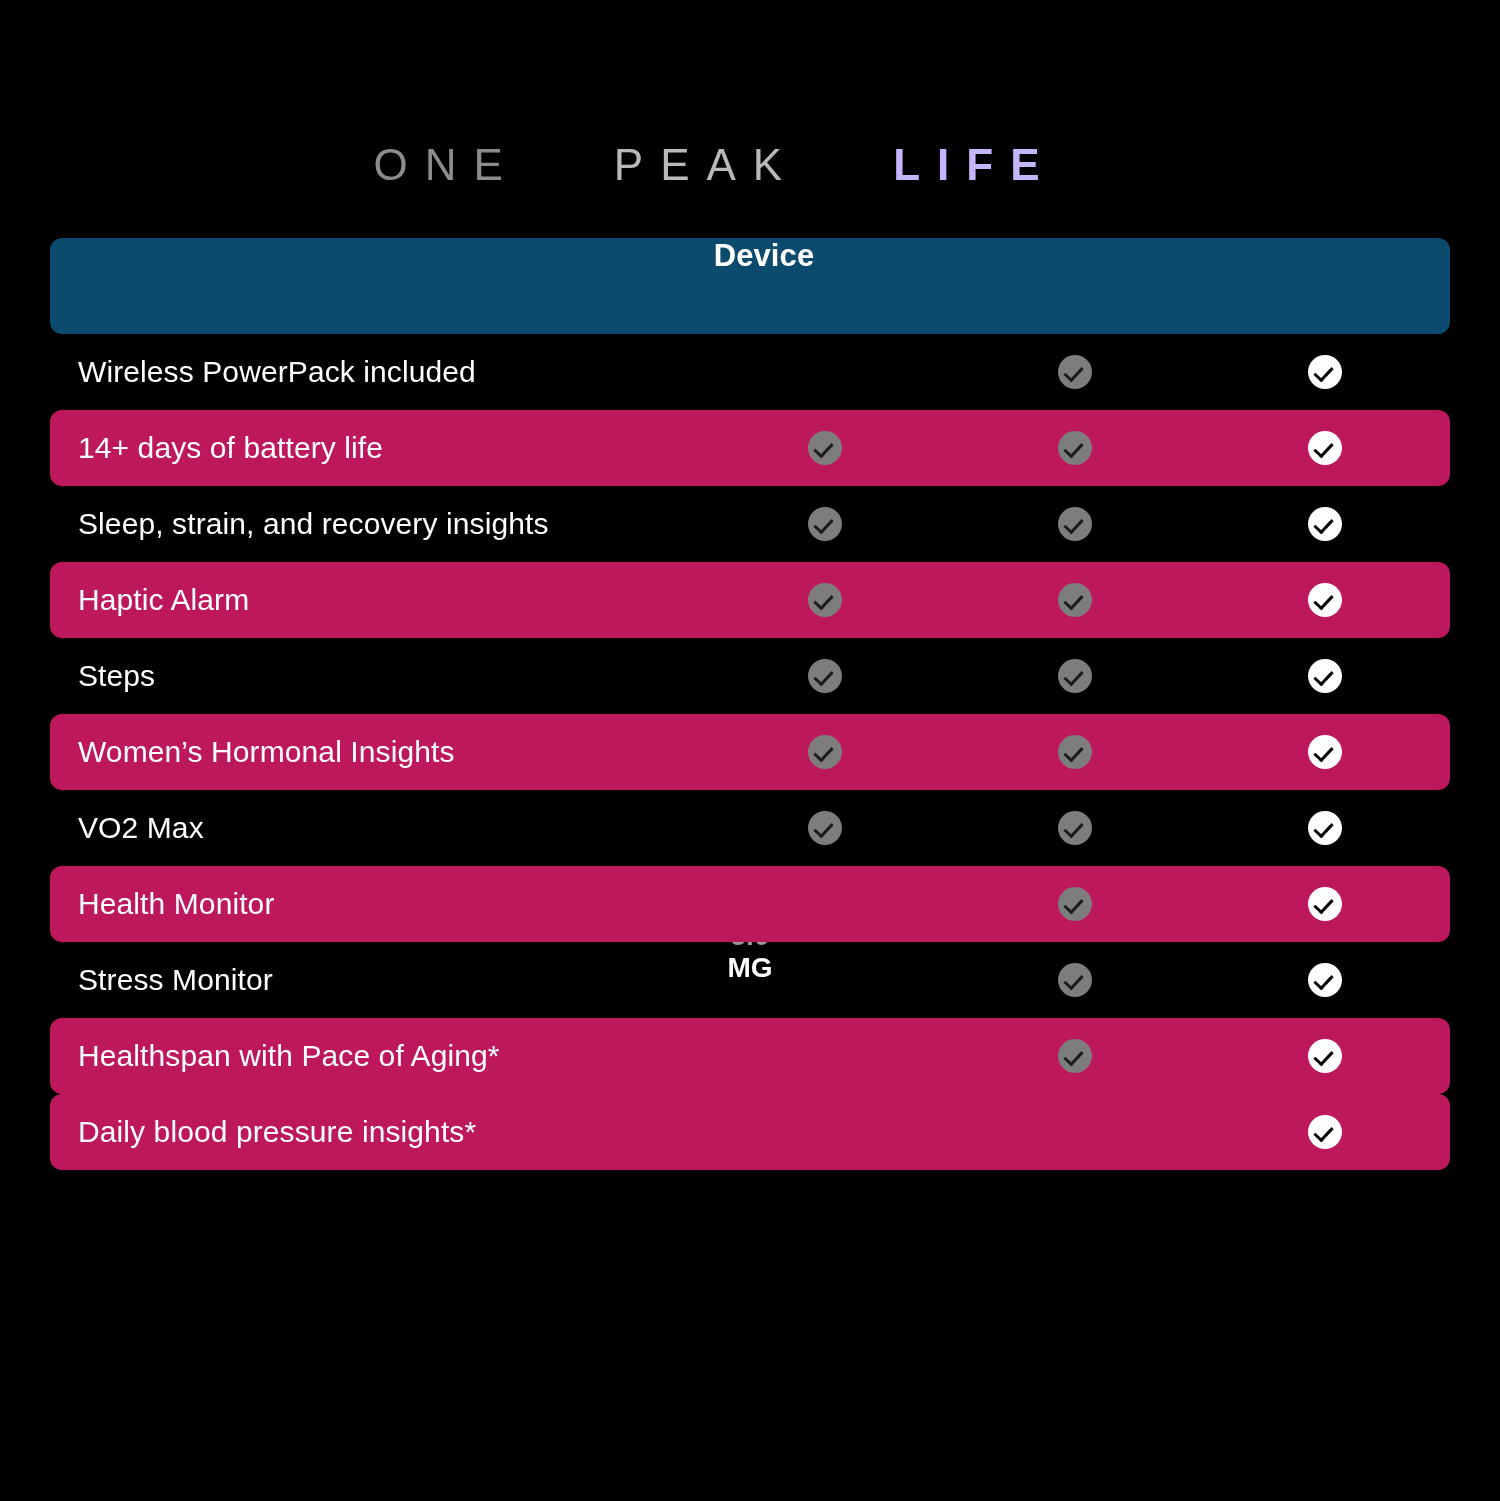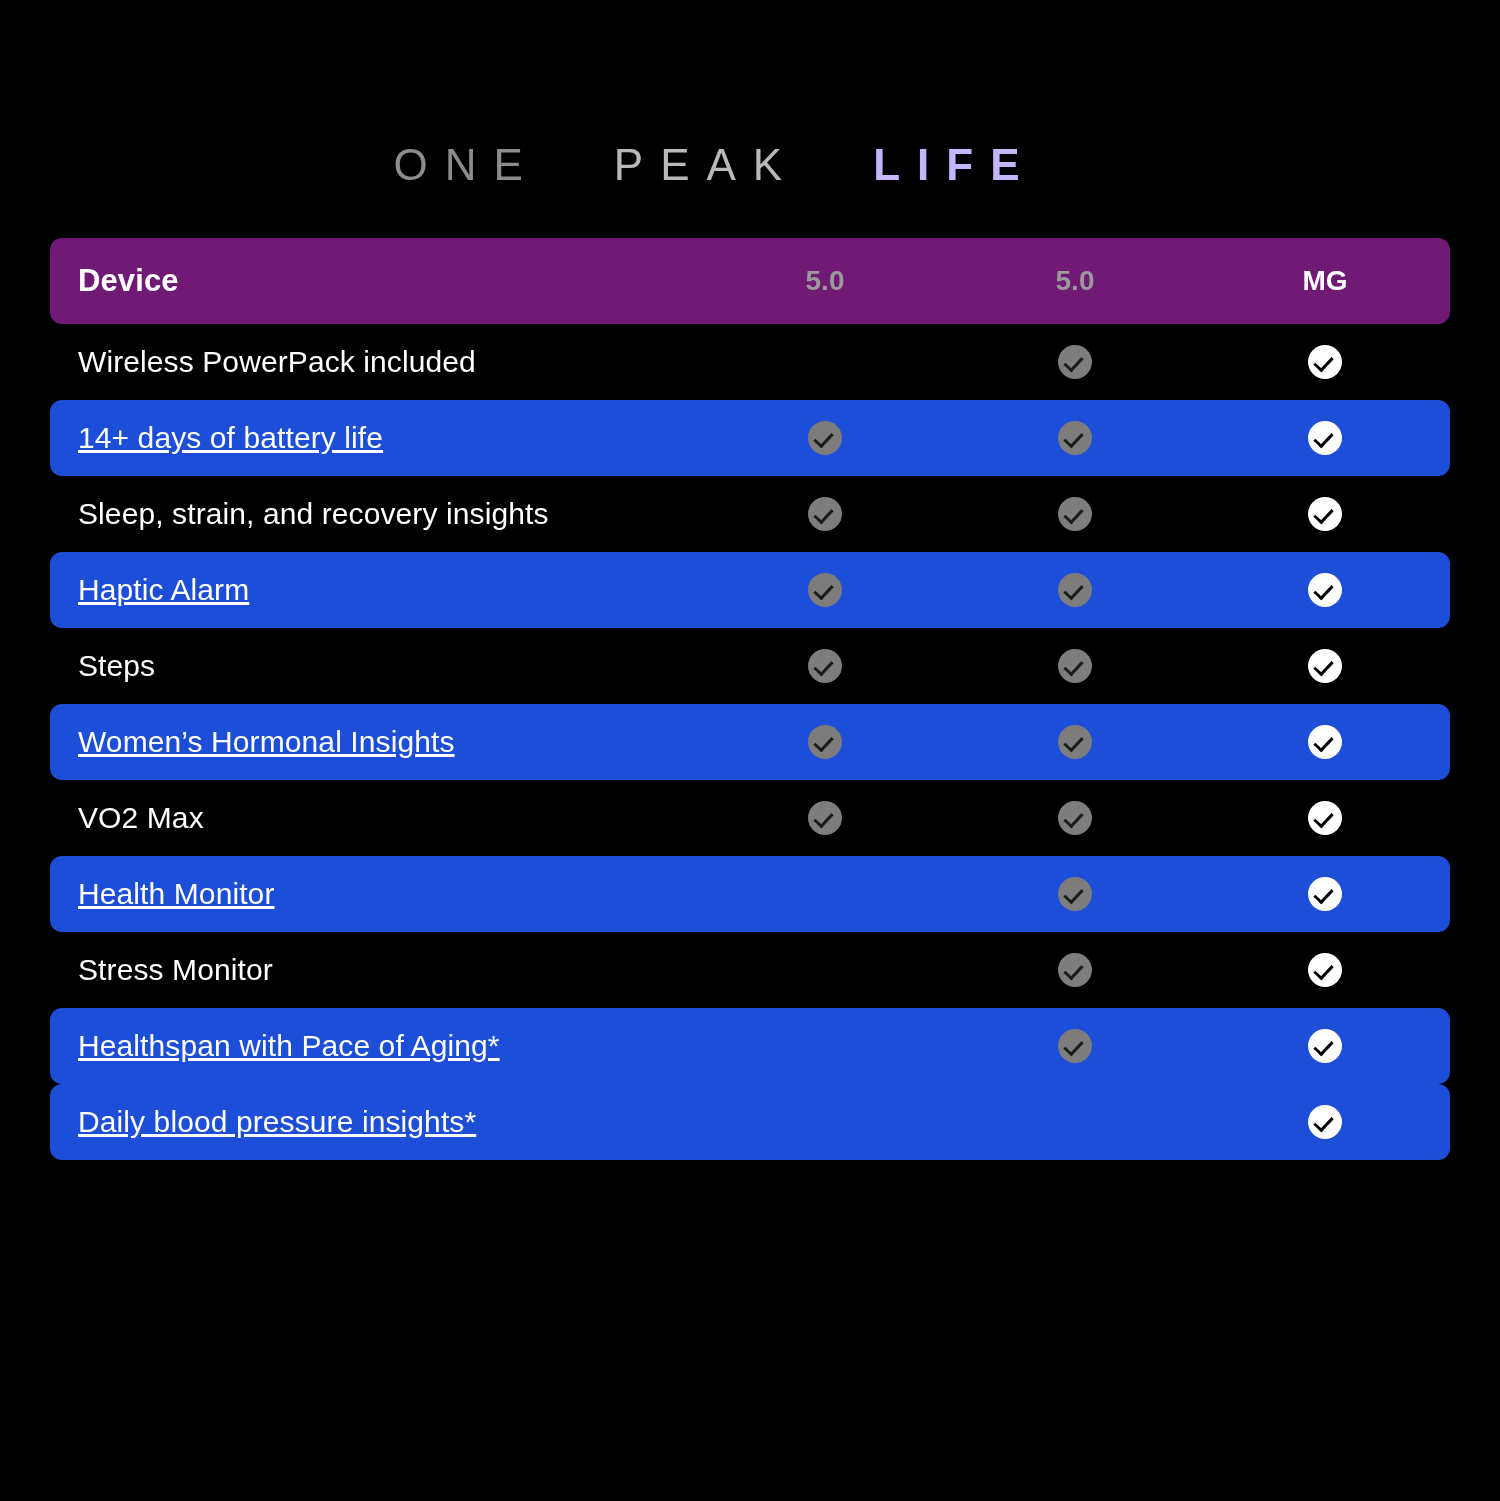--- a/index.html
+++ b/index.html
@@ -28,21 +28,21 @@
     position: absolute;
     top: 140px;
     left: 0;
     width: 1500px;
     text-align: center;
     padding-right: 70px;
     box-sizing: border-box;
   }
   .brand-inner {
     display: inline-flex;
-    gap: 74px;
+    gap: 94px;
     align-items: baseline;
   }
   .brand-word {
     font-size: 44px;
     letter-spacing: 17px;
     font-weight: 400;
     color: #8c8c8c;
   }
   .brand-word.w3 { color: #c4b5fd; font-weight: bold; }
   .brand-word.w2 { color: #b9b9b9; }
@@ -56,22 +56,22 @@
   }
 
   .row {
     position: relative;
     display: flex;
     align-items: center;
     height: 76px;
     border-radius: 12px;
     box-sizing: border-box;
   }
-  .row.alt { background: #1d4ed8; text-decoration: underline; }
-  .row.header { background: #701a75; height: 86px; }
+  .row.alt { background: #be185d; }
+  .row.header { background: #0c4a6e; height: 96px; flex-direction: column; }
 
   .cell-label {
     flex: 0 0 650px;
     padding-left: 28px;
     font-size: 30px;
     font-weight: 500;
     color: #ffffff;
     letter-spacing: 0.1px;
     box-sizing: border-box;
   }

